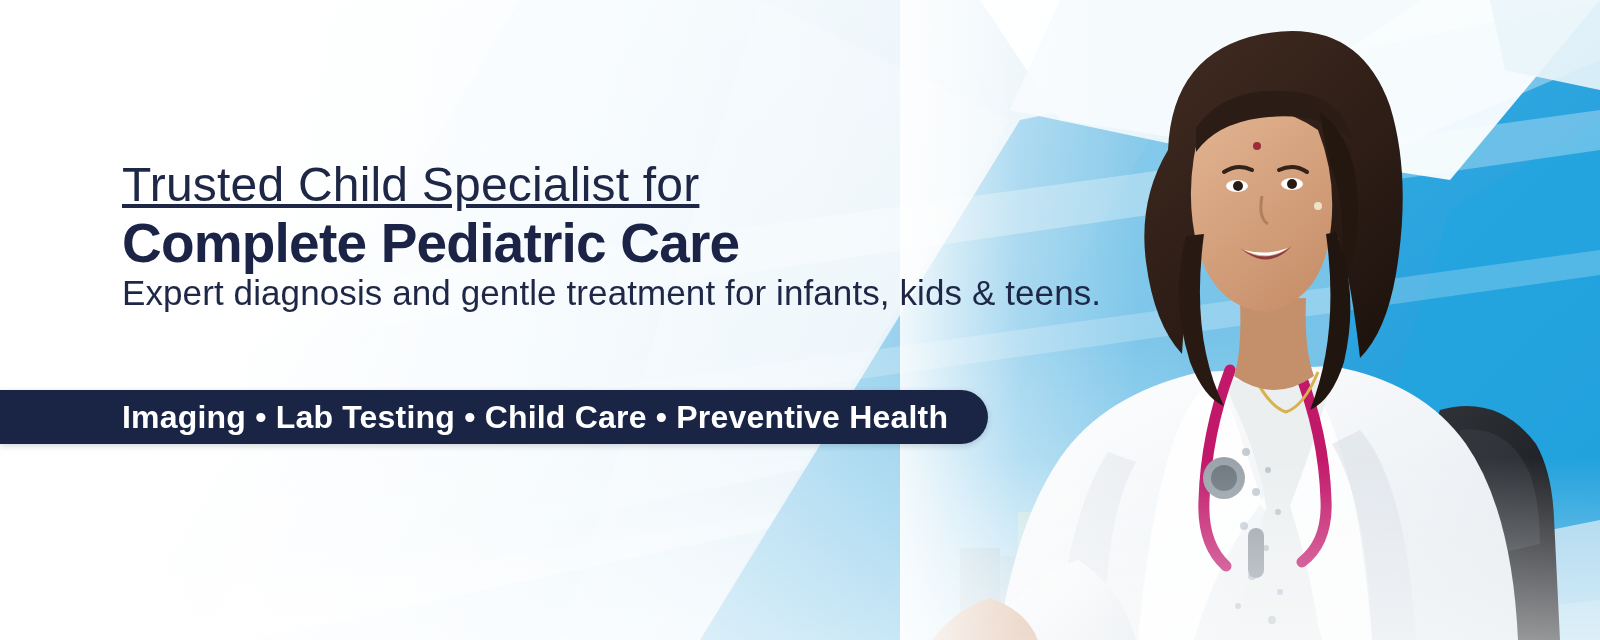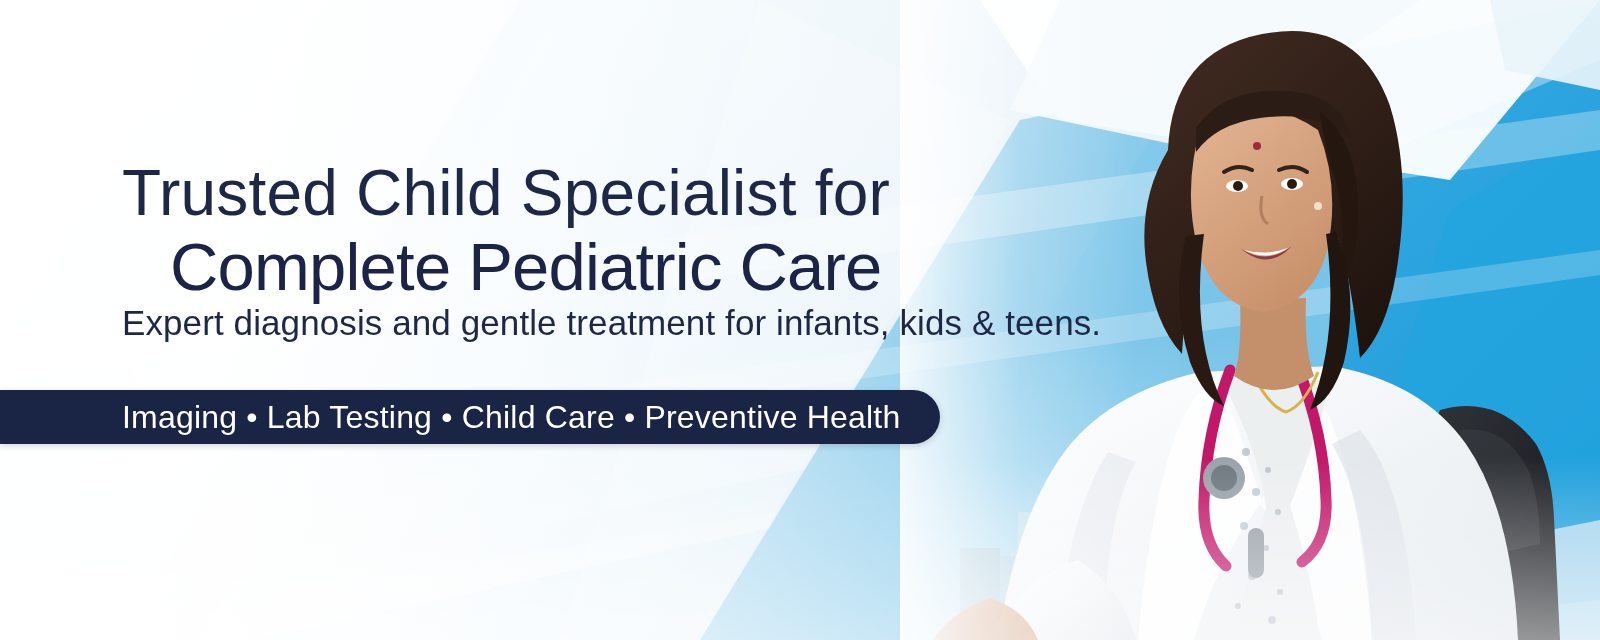--- a/index.html
+++ b/index.html
@@ -49,36 +49,36 @@
   .doctor svg { display:block; width:700px; height:640px; }
 
   
   .copy {
     position:absolute;
     left:122px;
     top:160px;
     width:1030px;
   }
   .headline-1 {
-    font-size:64px;
+    font-size:48px;
     font-weight:400;
     letter-spacing:0.2px;
     line-height:1.04;
     color:#1e2746;
     white-space:nowrap;
+    text-decoration:underline;
   }
   .headline-2 {
-    font-size:67px;
-    font-weight:400;
+    font-size:55px;
+    font-weight:700;
     letter-spacing:-0.8px;
     line-height:1.08;
     color:#1b2447;
     margin-top:4px;
     white-space:nowrap;
-    margin-left:48px;
   }
   .subhead {
     font-size:35px;
     font-weight:400;
     letter-spacing:0.1px;
     line-height:1.16;
     color:#1e2746;
     margin-top:0;
     white-space:nowrap;
   }
@@ -91,21 +91,21 @@
     height:54px;
     padding:0 40px 0 122px;
     display:flex;
     align-items:center;
     background:#1a2545;
     border-radius:0 28px 28px 0;
     box-shadow:0 2px 6px rgba(20,30,60,0.18);
   }
   .services-text {
     font-size:32px;
-    font-weight:400;
+    font-weight:700;
     color:#ffffff;
     letter-spacing:0.2px;
     white-space:nowrap;
   }
 </style>
 </head>
 <body>
 
 <div class="banner">
 

